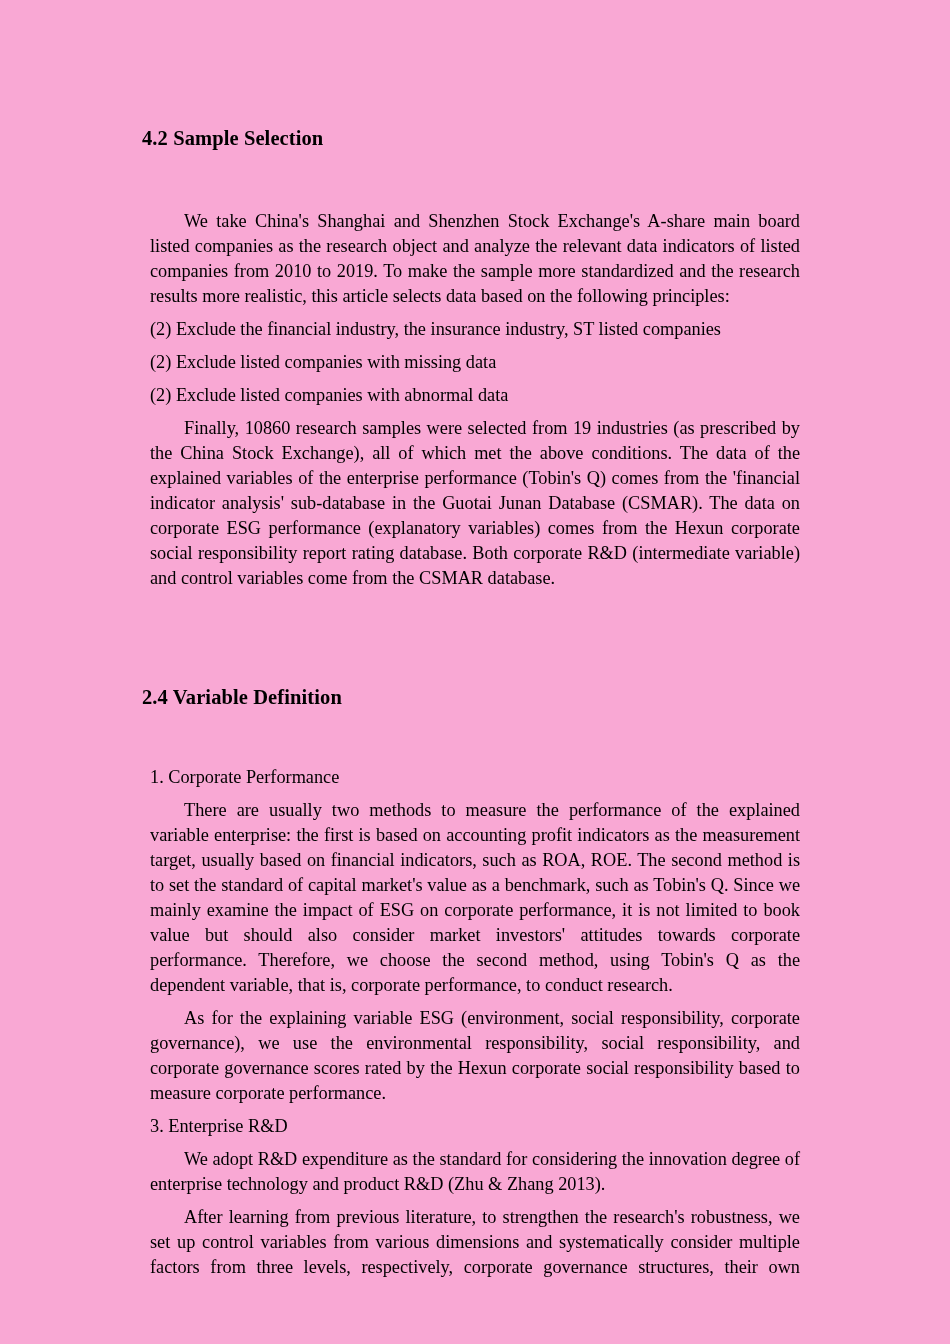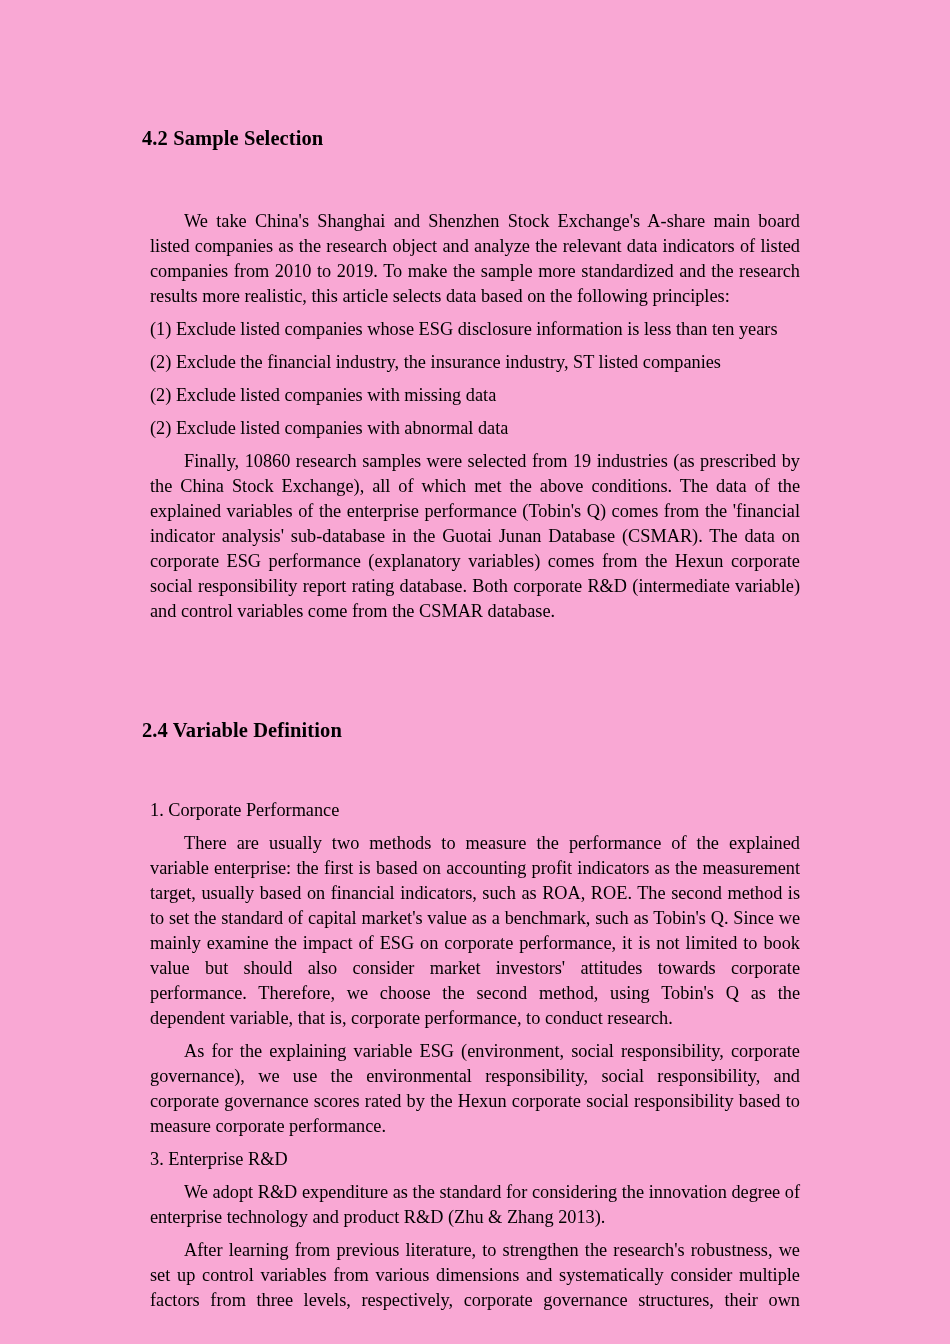--- a/index.html
+++ b/index.html
@@ -73,21 +73,20 @@
   <div class="content">
 
     <div class="gap-h2-top"></div>
 
     <h2 class="section-heading">4.2 Sample Selection</h2>
 
     <div class="gap-after-h2"></div>
 
     <p class="para indent">We take China's Shanghai and Shenzhen Stock Exchange's A-share main board listed companies as the research object and analyze the relevant data indicators of listed companies from 2010 to 2019. To make the sample more standardized and the research results more realistic, this article selects data based on the following principles:</p>
 
-    <p class="para flush">(1) Exclude listed companies whose ESG disclosure information is less than ten years</p>
 
     <p class="para flush">(2) Exclude the financial industry, the insurance industry, ST listed companies</p>
 
     <p class="para flush">(2) Exclude listed companies with missing data</p>
 
     <p class="para flush">(2) Exclude listed companies with abnormal data</p>
 
     <p class="para indent">Finally, 10860 research samples were selected from 19 industries (as prescribed by the China Stock Exchange), all of which met the above conditions. The data of the explained variables of the enterprise performance (Tobin's Q) comes from the 'financial indicator analysis' sub-database in the Guotai Junan Database (CSMAR). The data on corporate ESG performance (explanatory variables) comes from the Hexun corporate social responsibility report rating database. Both corporate R&amp;D (intermediate variable) and control variables come from the CSMAR database.</p>
 
     <div class="gap-before-h3"></div>

